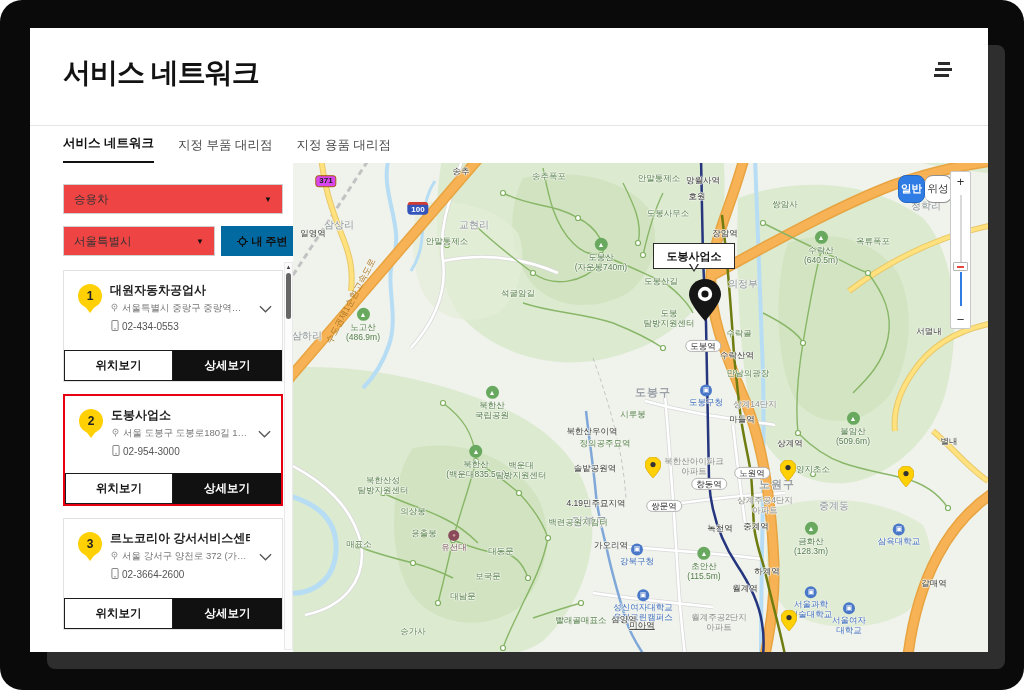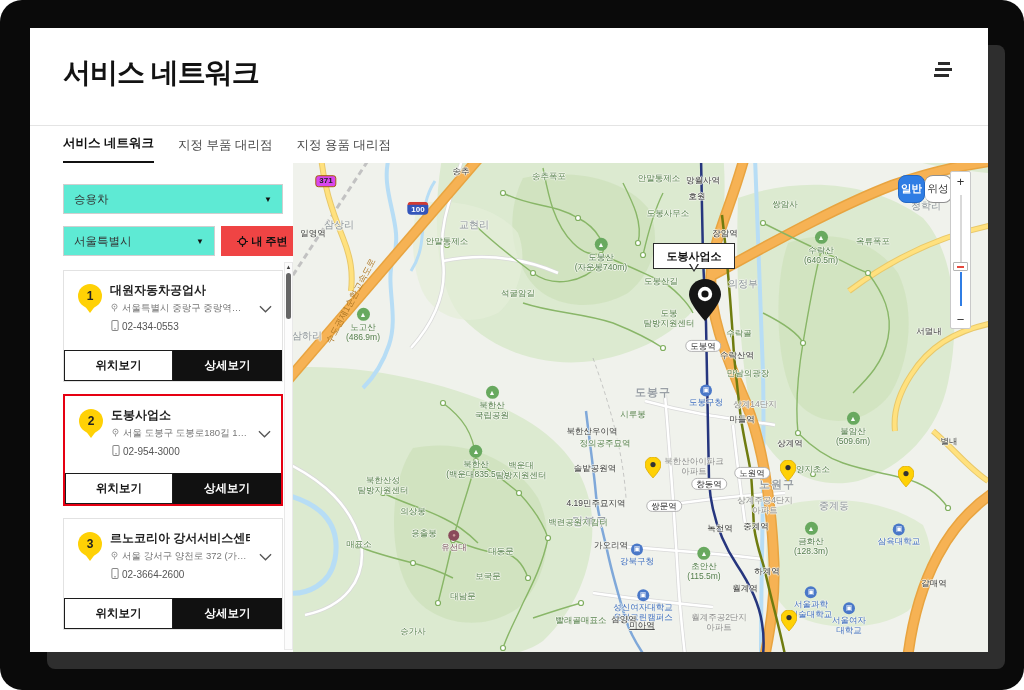--- a/index.html
+++ b/index.html
@@ -16,25 +16,25 @@
   .menu-btn span:nth-child(2){ width:17px; margin-left:2px; }
   .menu-btn span:nth-child(3){ width:15px; margin-left:1px; }
 
   
   .tabbar { position:absolute; left:0; top:97px; width:958px; height:38px; border-top:1px solid #e4e4e4; padding-left:33px; display:flex; align-items:flex-end; }
   .tab { font-size:12.5px; color:#4a4a4a; margin-right:24px; padding-bottom:9px; cursor:pointer; }
   .tab.active { color:#111; font-weight:800; border-bottom:2.5px solid #111; }
 
   
   .panel { position:absolute; left:33px; top:150px; width:220px; height:474px; }
-  .dd { position:absolute; left:0; height:30px; border:1px solid #cfcfcf; background:#5eead4; display:flex; align-items:center; padding:0 10px; font-size:11.5px; color:#333; cursor:pointer; }
+  .dd { position:absolute; left:0; height:30px; border:1px solid #cfcfcf; background:#ef4444; display:flex; align-items:center; padding:0 10px; font-size:11.5px; color:#333; cursor:pointer; }
   .dd .caret { margin-left:auto; font-size:8px; color:#111; }
   .dd1 { top:6px; width:220px; }
   .dd2 { top:48px; width:152px; }
-  .near-btn { position:absolute; left:158px; top:48px; width:83px; height:30px; background:#ef4444; border:none; display:flex; align-items:center; justify-content:center; gap:3px; font-size:11px; font-weight:800; color:#111; cursor:pointer; font-family:inherit; }
+  .near-btn { position:absolute; left:158px; top:48px; width:83px; height:30px; background:#0369a1; border:none; display:flex; align-items:center; justify-content:center; gap:3px; font-size:11px; font-weight:800; color:#111; cursor:pointer; font-family:inherit; }
 
   .card { position:absolute; left:0; width:220px; height:112px; border:1px solid #e2e2e2; background:#fff; }
   .card.hl { border:2px solid #e60012; }
   .card1 { top:92px; } .card2 { top:216px; } .card3 { top:340px; }
   .numpin { position:absolute; left:14px; top:13px; width:24px; height:24px; background:#ffd105; border-radius:50%; text-align:center; font-size:12px; font-weight:800; color:#222; line-height:24px; }
   .numpin::after { content:''; position:absolute; left:50%; top:21px; transform:translateX(-50%); border:6px solid transparent; border-top:8px solid #ffd105; }
   .c-name { position:absolute; left:46px; top:11px; font-size:12px; font-weight:800; color:#222; width:140px; white-space:nowrap; overflow:hidden; }
   .c-addr { position:absolute; left:46px; top:31px; font-size:9.5px; color:#777; width:138px; white-space:nowrap; overflow:hidden; text-overflow:ellipsis; }
   .c-phone { position:absolute; left:47px; top:49px; font-size:10px; color:#555; }
   .mini-ic { display:inline-block; vertical-align:-1px; margin-right:3px; }

